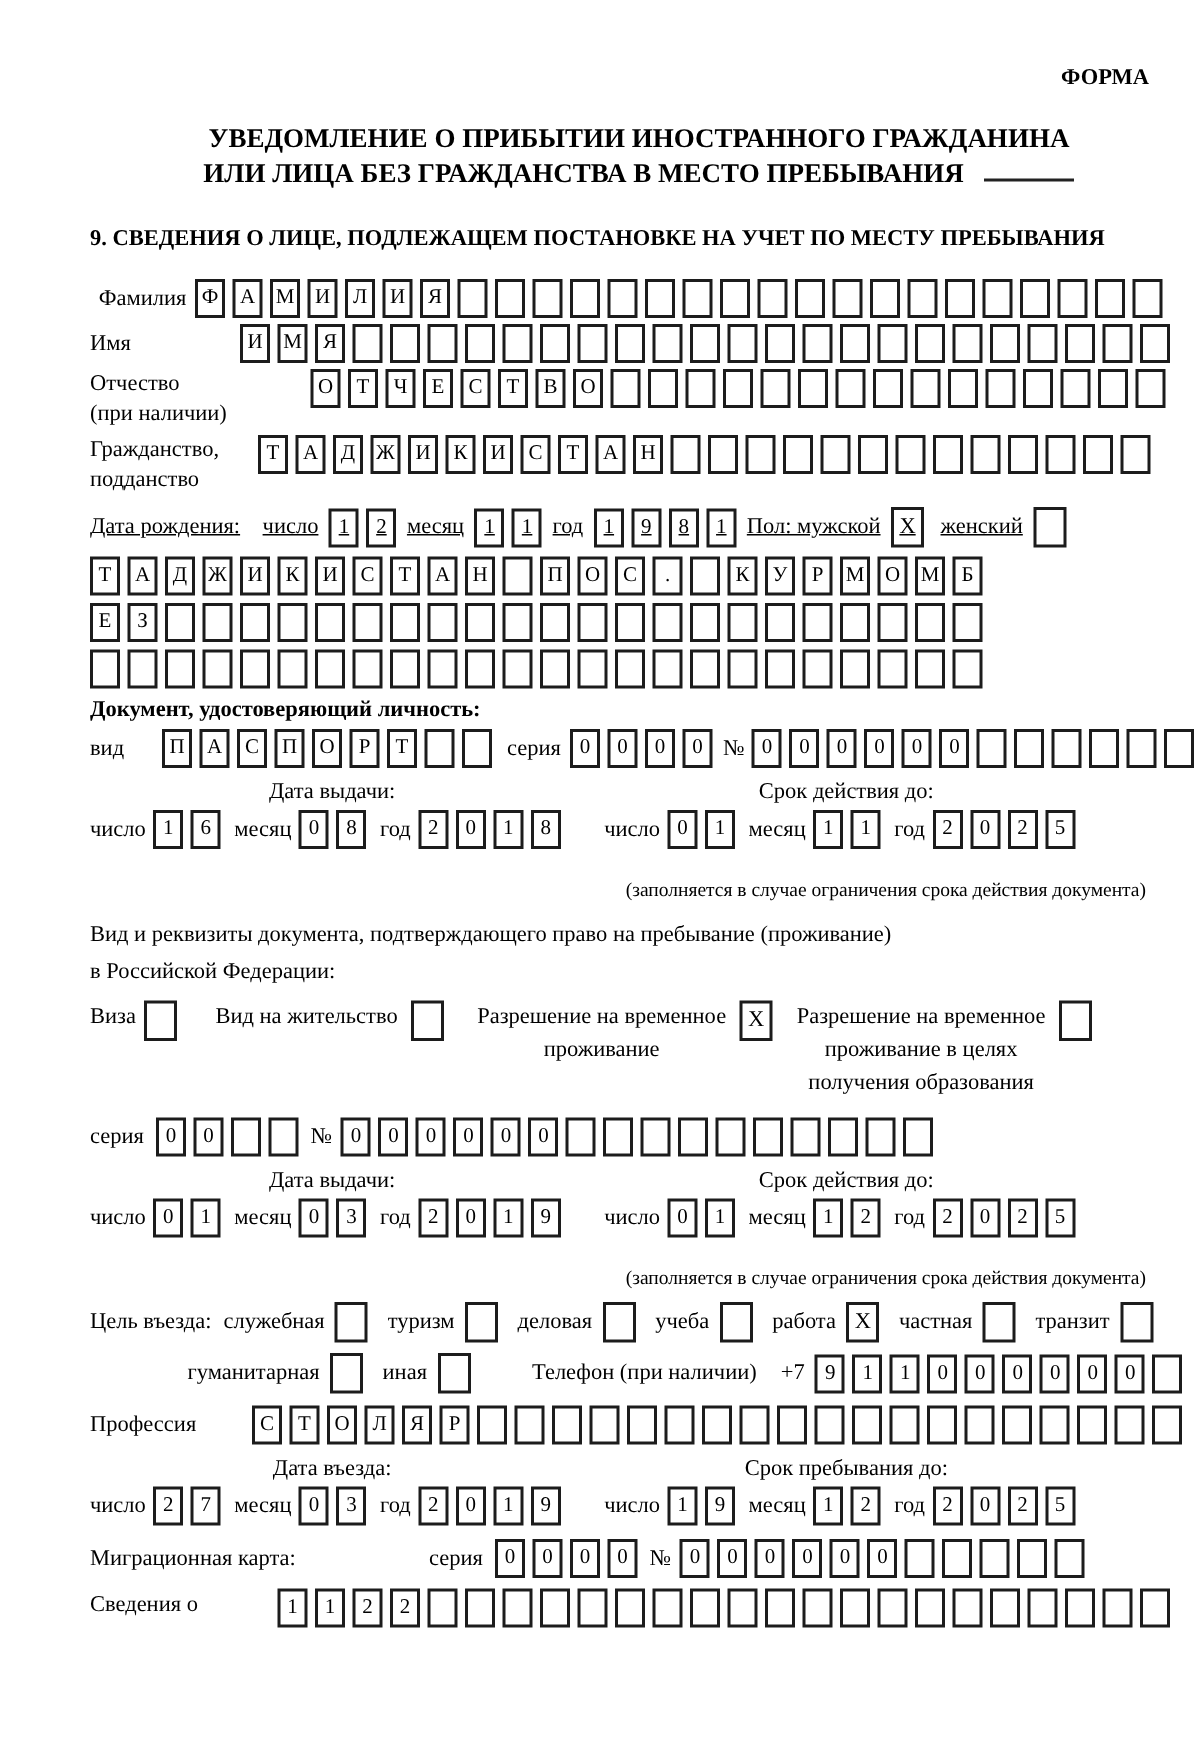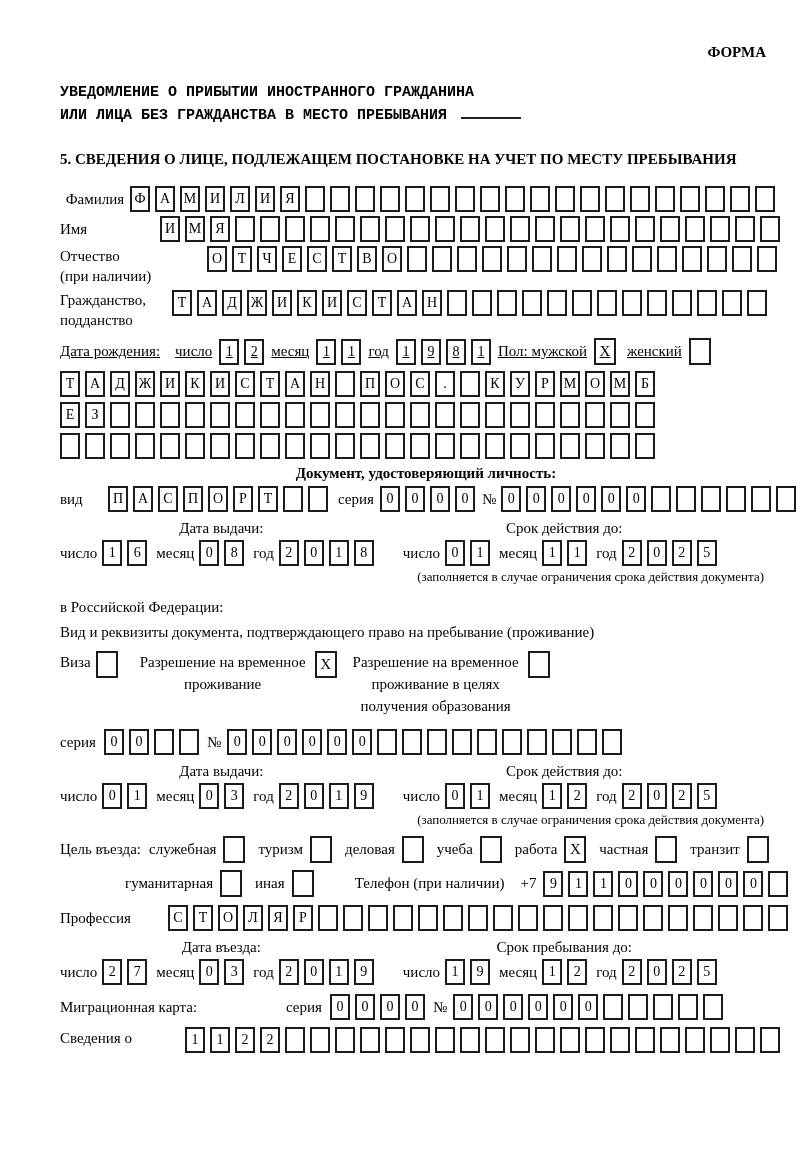--- a/index.html
+++ b/index.html
@@ -9,21 +9,21 @@
     font-family:"Liberation Serif", serif;
     color:#000; font-size:15px;
   }
   .page { padding:34px 8px 0 60px; width:800px; }
 
   
   .hdr { margin-left:auto; width:186px; font-size:14px; line-height:21px; }
   .forma { text-align:right; font-weight:bold; font-size:15px; margin:10px 26px 0 0; }
 
   
-  .title { font-weight:bold; font-size:15px; line-height:23px; margin-top:20px;font-family:Liberation Mono, monospace; }
+  .title { text-align:center; font-weight:bold; font-size:18px; line-height:23px; margin-top:20px; }
   .title-underline { display:inline-block; width:60px; border-bottom:2px solid #222; height:13px; margin-left:14px; }
   .sec-heading { font-weight:bold; font-size:15px; margin-top:24px; margin-bottom:18px; }
 
   
   .cells { display:flex; gap:5px; flex:none; }
   .cell {
     width:20px; height:26px; border:2px solid #1c1c1c; flex:none;
     display:flex; align-items:center; justify-content:center; font-size:14px;
   }
   .cbox {
@@ -40,30 +40,30 @@
   .w-patro { width:147px; }
   .w-citiz { width:112px; }
   .w-bplace { width:136px; line-height:24px; }
   .w-kind { width:48px; }
   .w-prof { width:108px; }
 
   .stack { display:flex; flex-direction:column; gap:5px; }
 
   .birth-row { display:flex; align-items:center; gap:7px; margin:8px 0 6px 0;text-decoration:underline; }
 
-  .doc-heading { text-align:center; font-weight:bold; margin:6px 0 4px 0; }
+  .doc-heading { text-align:left; font-weight:bold; margin:6px 0 4px 0; }
 
   .date-pair { display:flex; margin-top:8px; }
   .dg { flex:none; }
   .dg-right { margin-left:20px; }
   .dg-head { text-align:center; margin-bottom:3px; }
   .dg-line { display:flex; align-items:center; }
   .dg-line .lbl { margin-right:5px; }
   .dg-line .cells { margin-right:9px; }
-  .validity-note { font-size:13px; text-align:right; padding-right:28px; margin-top:3px; }
+  .validity-note { font-size:13px; text-align:right; padding-right:28px; margin-top:19px; }
 
   .intro { line-height:25px; margin-top:10px; }
 
   .opts { display:flex; align-items:flex-start; margin:6px 0 12px 0; }
   .opt { display:flex; align-items:flex-start; }
   .opt .cbox { margin-left:9px; margin-top:0; }
   .opt-label { text-align:center; line-height:22px; }
   .ml16 { margin-left:16px; } .ml22 { margin-left:22px; } .ml26 { margin-left:26px; }
 
   .series-row { display:flex; align-items:center; margin-top:12px; }
@@ -91,21 +91,21 @@
 
   <div class="forma">ФОРМА</div>
 
   <div class="title">
     <div>УВЕДОМЛЕНИЕ О ПРИБЫТИИ ИНОСТРАННОГО ГРАЖДАНИНА</div>
     <div>
       <span>ИЛИ ЛИЦА БЕЗ ГРАЖДАНСТВА В МЕСТО ПРЕБЫВАНИЯ</span><span class="title-underline"></span>
     </div>
   </div>
 
-  <div class="sec-heading">5. СВЕДЕНИЯ О ЛИЦЕ, ПОДЛЕЖАЩЕМ ПОСТАНОВКЕ НА УЧЕТ ПО МЕСТУ ПРЕБЫВАНИЯ</div>
+  <div class="sec-heading">9. СВЕДЕНИЯ О ЛИЦЕ, ПОДЛЕЖАЩЕМ ПОСТАНОВКЕ НА УЧЕТ ПО МЕСТУ ПРЕБЫВАНИЯ</div>
 
   <div class="frow">
     <span class="lbl w-surname">Фамилия</span>
     <span class="cells">
         <span class="cell">Ф</span>
         <span class="cell">А</span>
         <span class="cell">М</span>
         <span class="cell">И</span>
         <span class="cell">Л</span>
         <span class="cell">И</span>
@@ -416,28 +416,32 @@
             <span class="cell">0</span>
             <span class="cell">2</span>
             <span class="cell">5</span>
           </span>
       </div>
     </div>
   </div>
   <div class="validity-note">(заполняется в случае ограничения срока действия документа)</div>
 
   <div class="intro">
+    <div>Вид и реквизиты документа, подтверждающего право на пребывание (проживание)</div>
     <div>в Российской Федерации:</div>
-    <div>Вид и реквизиты документа, подтверждающего право на пребывание (проживание)</div>
   </div>
 
   <div class="opts">
     <div class="opt">
       <span class="opt-label">Виза</span>
       <span class="cbox" style="margin-left:5px"></span>
+    </div>
+    <div class="opt ml26">
+      <span class="opt-label">Вид на жительство</span>
+      <span class="cbox"></span>
     </div>
     <div class="opt ml22">
       <span class="opt-label">
         <span style="display:block">Разрешение на временное</span>
         <span style="display:block">проживание</span>
       </span>
       <span class="cbox">X</span>
     </div>
     <div class="opt ml16">
       <span class="opt-label">

